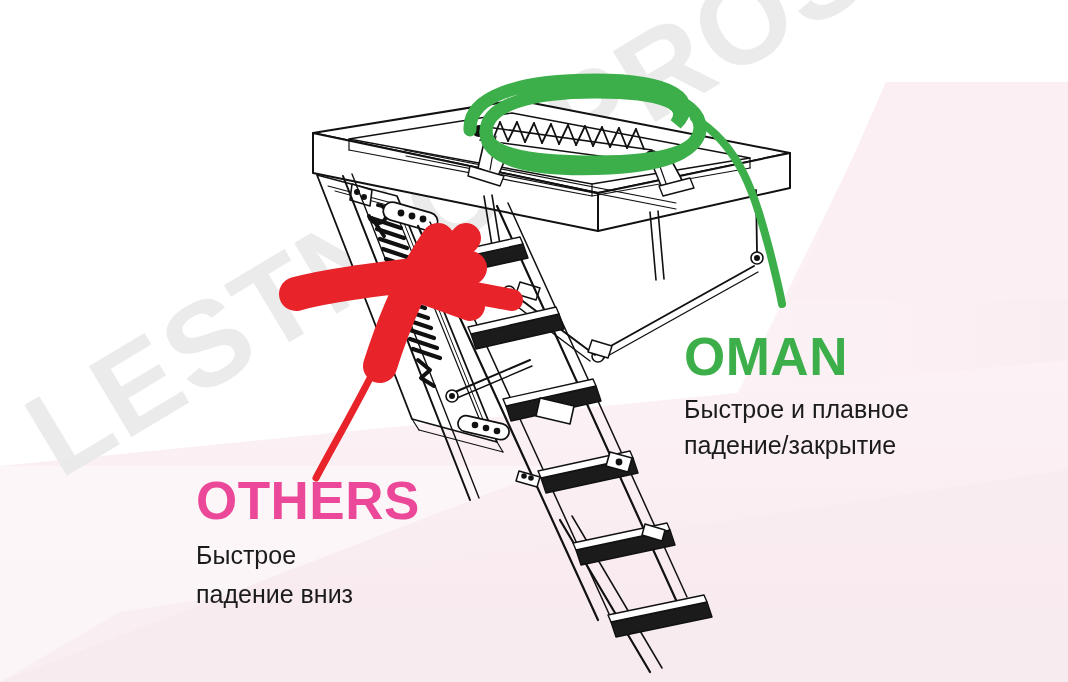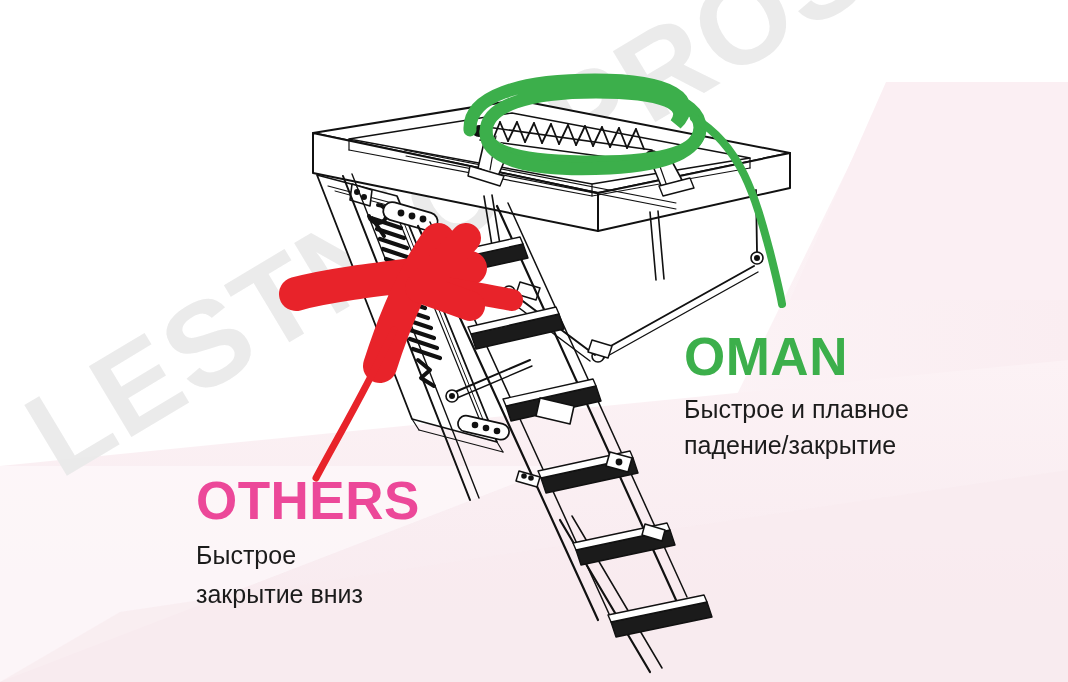--- a/index.html
+++ b/index.html
@@ -306,18 +306,18 @@
       <div id="oman-sub">
         <div>Быстрое и плавное</div>
         <div>падение/закрытие</div>
       </div>
     </div>
 
     <div class="label-block" id="others-block">
       <div class="brand-title" id="others-title">OTHERS</div>
       <div id="others-sub">
         <div>Быстрое</div>
-        <div>закрытие вниз</div>
+        <div>падение вниз</div>
       </div>
     </div>
 
   </div>
 </div>
 
 </body></html>

